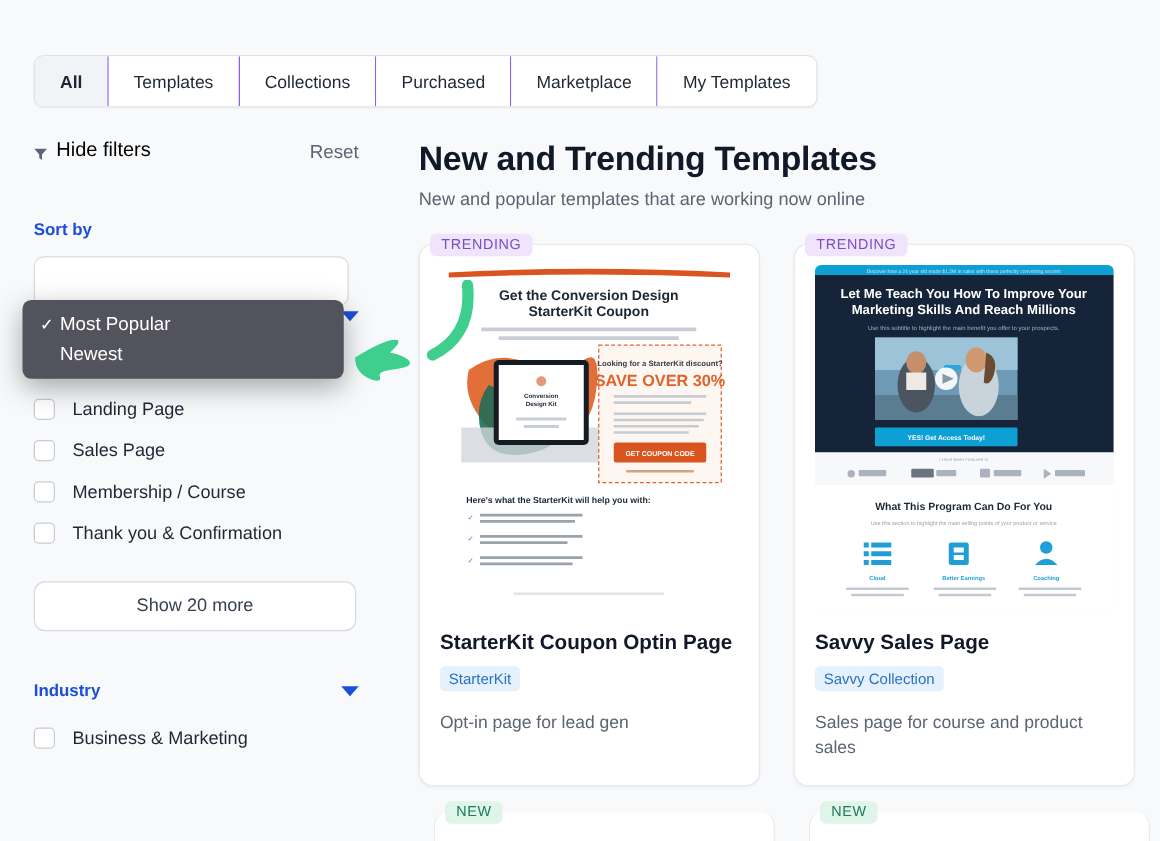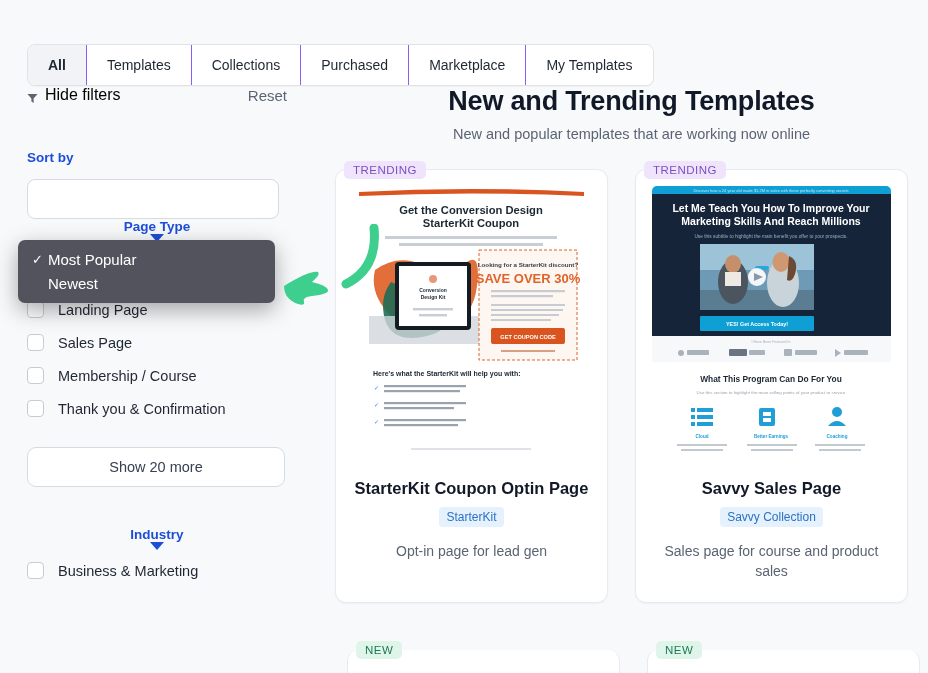--- a/index.html
+++ b/index.html
@@ -28,41 +28,41 @@
     font-size: 14px; color: #1f2733;
     border-right: 1px solid #8b5cf6;
     background: #ffffff;
     white-space: nowrap;
     cursor: pointer;
   }
   .tab:last-child { border-right: none; }
   .tab.active { background: #f1f3f6; font-weight: 600; }
 
   
-  .content { display: flex; padding-left: 27px; }
+  .content { display: flex; padding-left: 27px; padding-top: 26px; }
   .sidebar { width: 288px; flex: 0 0 288px; position: relative; }
-  .main { flex: 1 1 auto; padding-left: 20px; position: relative; text-align: center; }
+  .main { flex: 1 1 auto; padding-left: 20px; position: relative; }
 
   
   .filters-head {
     display: flex; align-items: center; justify-content: space-between;
     width: 260px;
     margin-bottom: 46px;
   }
   .hide-filters { display: flex; align-items: center; gap: 7px; cursor: pointer; }
   .funnel { width: 11px; height: 11px; display: block; }
   .reset-label { font-size: 15px; color: #5b6472; cursor: pointer; }
 
   .section-label {
     font-size: 13.5px; font-weight: 700; color: #1d4ed8;
     margin-bottom: 14px;
   }
   .section-row {
     display: flex; align-items: center; justify-content: space-between;
-    width: 260px; margin-bottom: 4px; cursor: pointer; flex-direction: column;
+    width: 260px; margin-bottom: 14px; cursor: pointer;
   }
   .chevron-down {
     width: 0; height: 0;
     border-left: 7px solid transparent;
     border-right: 7px solid transparent;
     border-top: 8px solid #1d4ed8;
   }
 
   .select-box {
     width: 252px; height: 40px;

